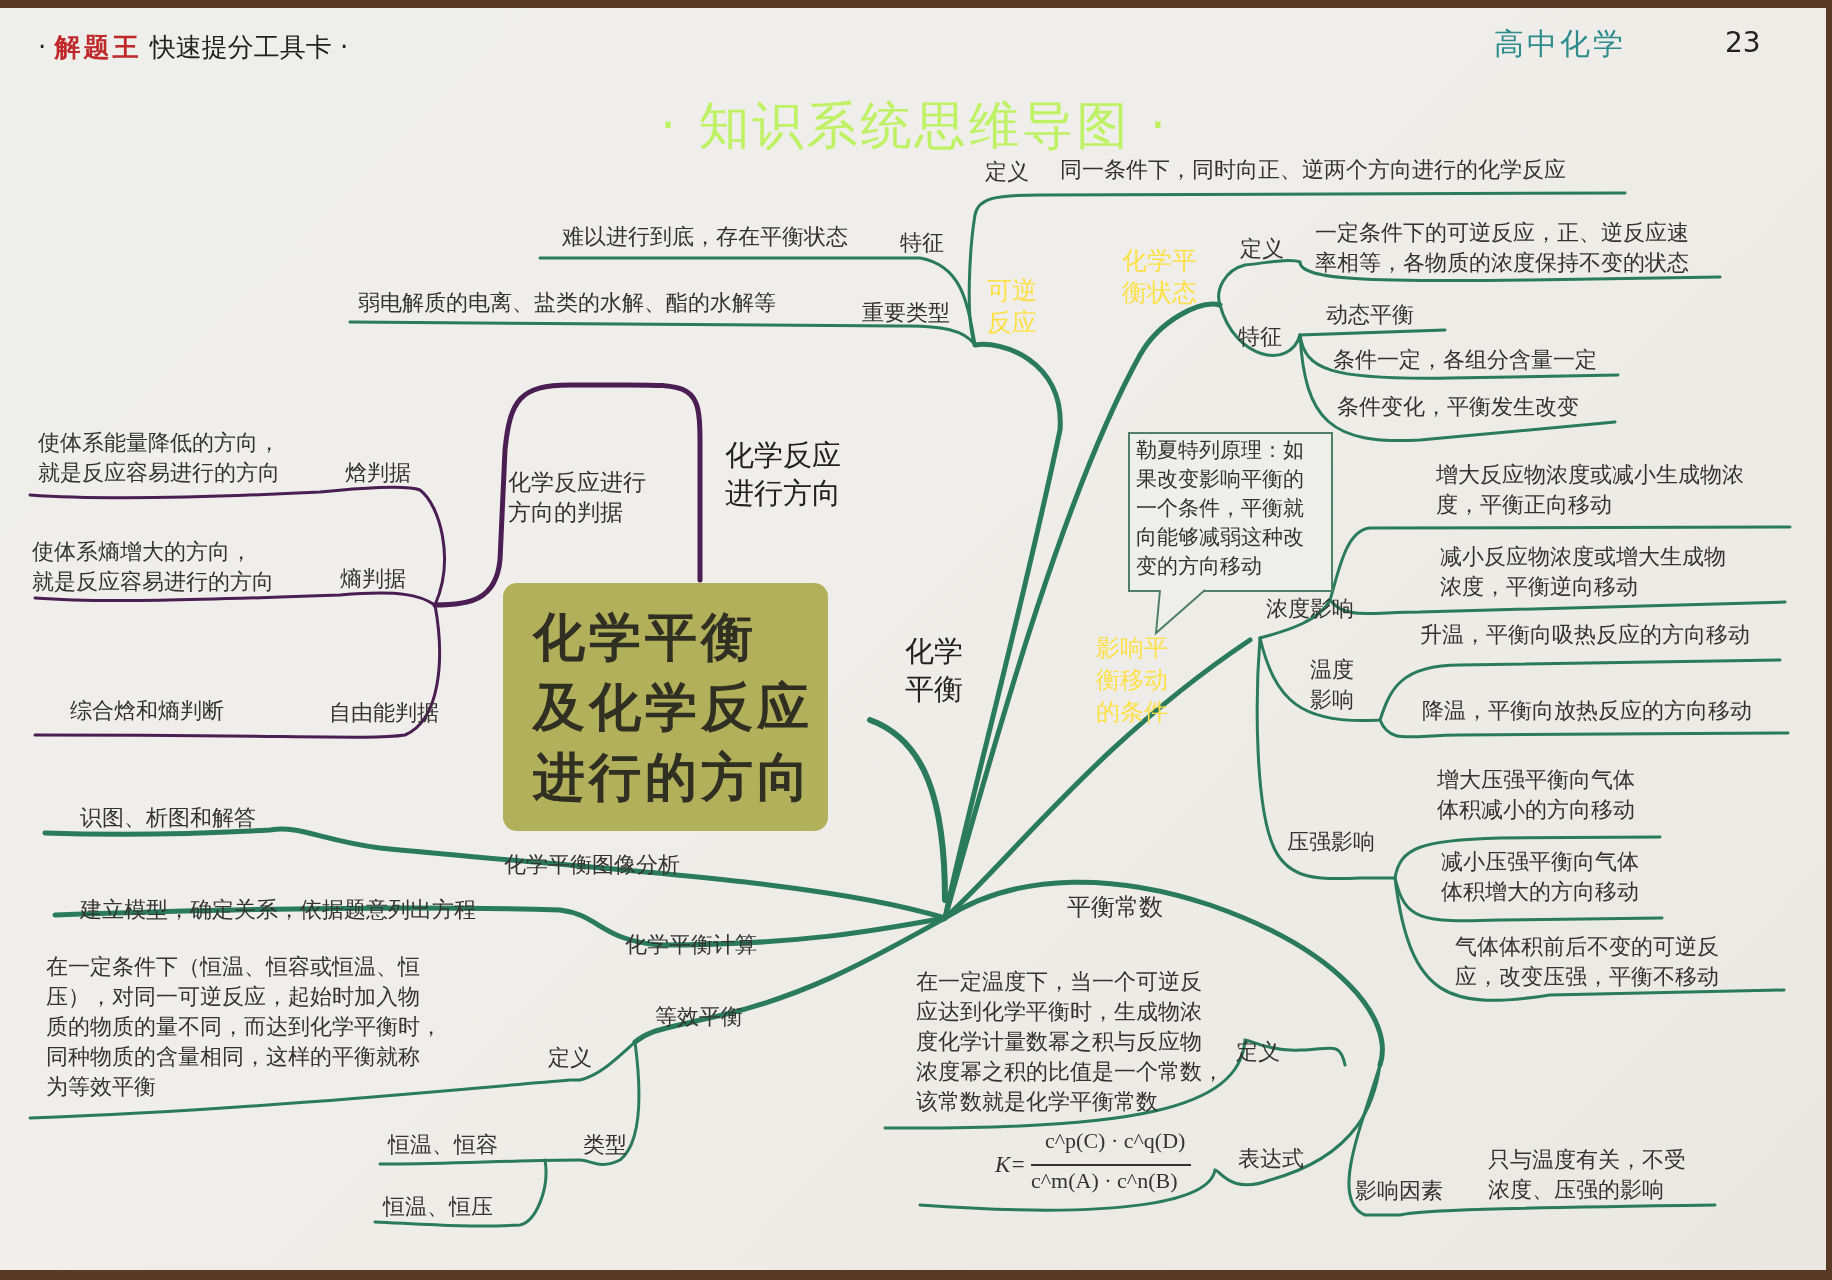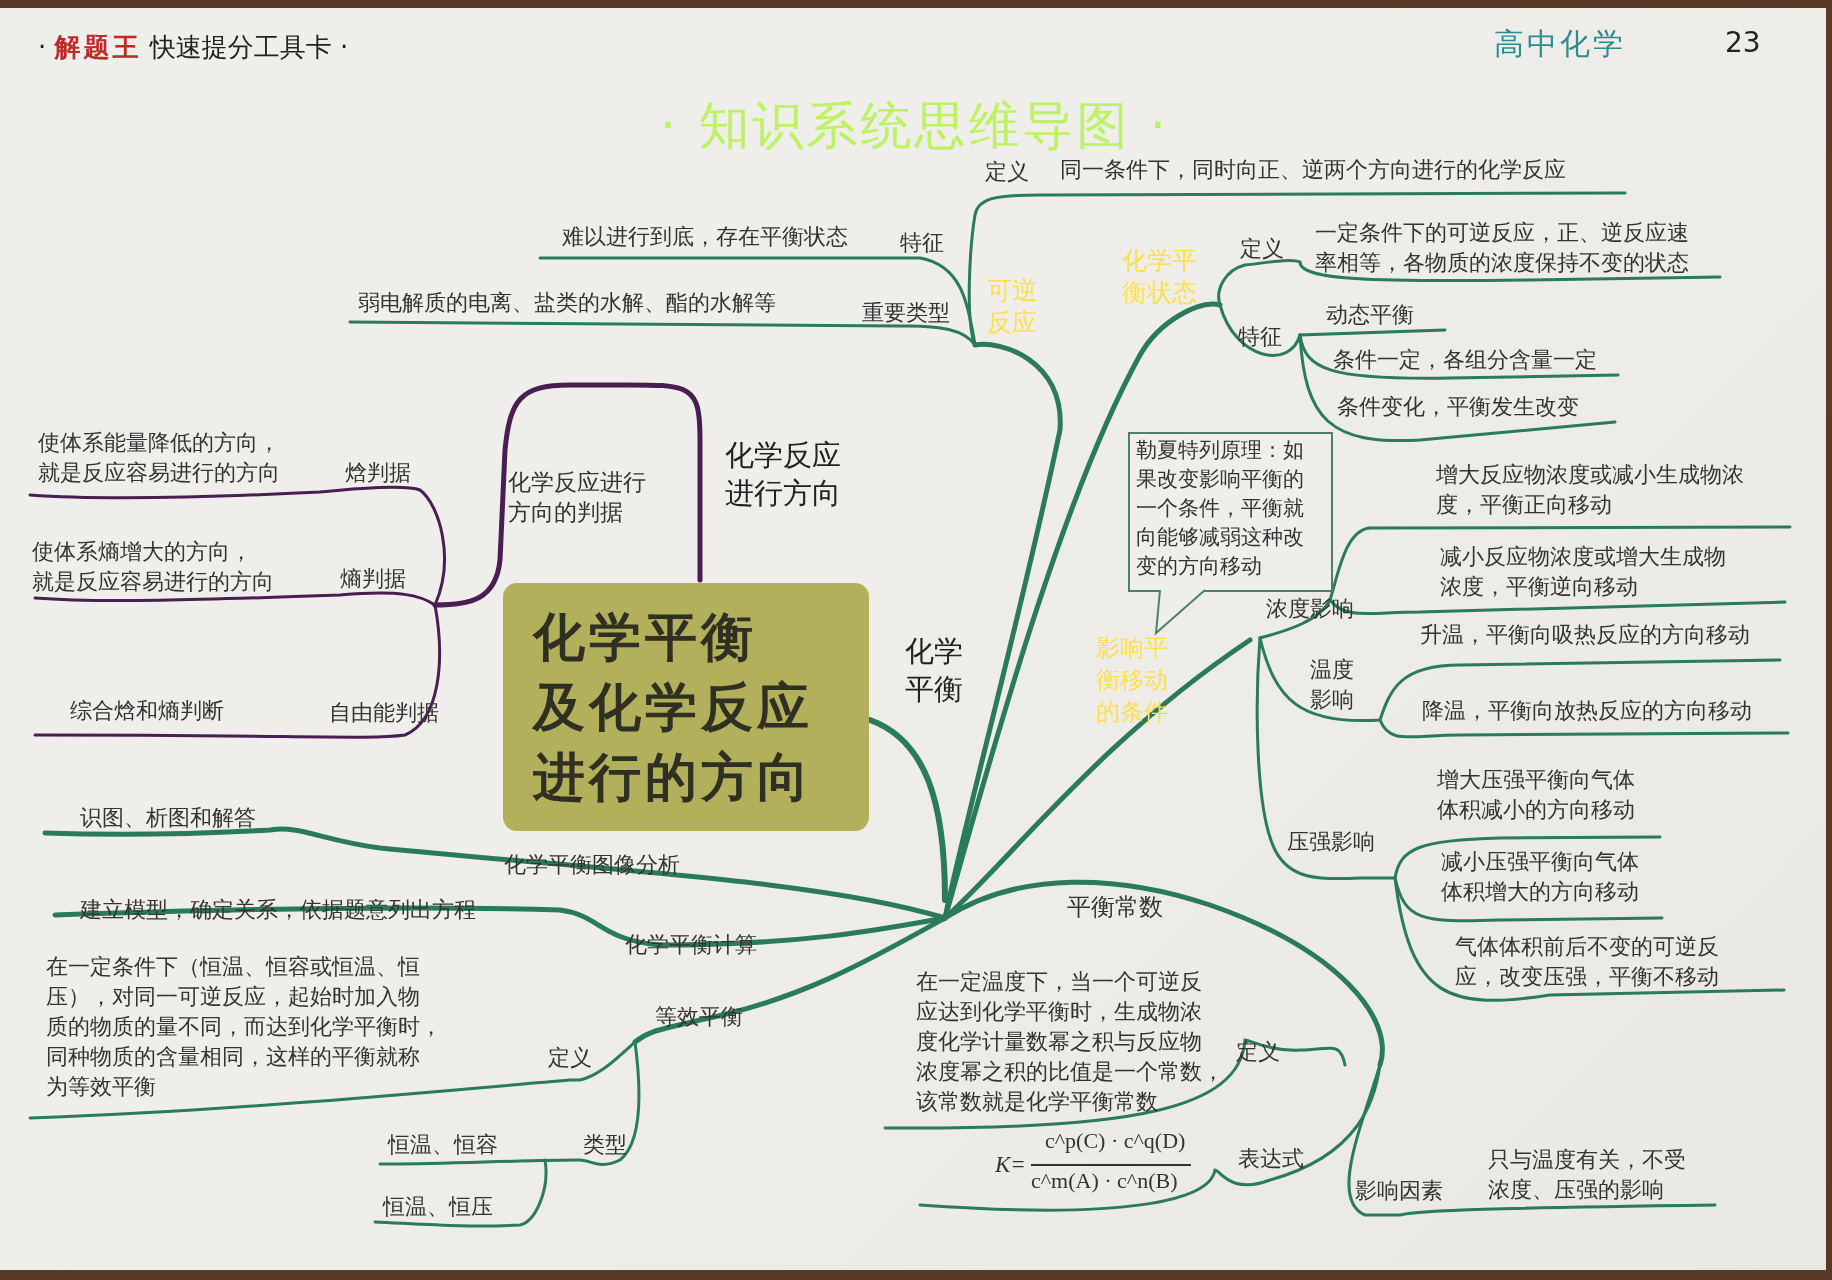--- a/index.html
+++ b/index.html
@@ -18,21 +18,21 @@
   .t { position:absolute; font-size:22px; line-height:29px; color:#333; white-space:nowrap; }
   .tm { position:absolute; font-size:22px; line-height:30px; color:#333; }
   .lvl1 { font-size:29px; line-height:38px; color:#222; }
   .lvl2 { font-size:25px; line-height:32px; color:#fde047; }
   .hdr-left { left:38px; top:30px; font-size:26px; color:#222; }
   .hdr-left .brand { color:#c0282a; font-weight:bold; font-family:"DejaVu Serif", serif; letter-spacing:3px; }
   .hdr-subject { left:1494px; top:24px; font-size:30px; color:#2e8c8c; letter-spacing:3px; }
   .hdr-page { left:1714px; top:26px; font-size:28px; color:#222;margin-left:11px; }
   .title { left:660px; top:92px; font-size:51px; font-weight:normal; color:#bef264; letter-spacing:3px; }
   .center-box {
-    position:absolute; left:503px; top:583px; width:366px; height:248px;
+    position:absolute; left:503px; top:583px; width:325px; height:248px;
     background:#b2b05a; border-radius:14px;
     display:flex; flex-direction:column; justify-content:center; padding-left:30px; box-sizing:border-box;
   }
   .center-box div { font-size:52px; line-height:70px; font-weight:bold; color:#2f2f22; letter-spacing:4px; }
   .callout {
     position:absolute; left:1128px; top:432px; width:205px; height:160px;
     border:2px solid #4f7f66; background:#eeeeea; box-sizing:border-box; padding:2px 6px;
     font-size:21px; line-height:29px; color:#333;
   }
   .formula { position:absolute; left:995px; top:1128px; font-family:"Liberation Serif", serif; color:#333; }

